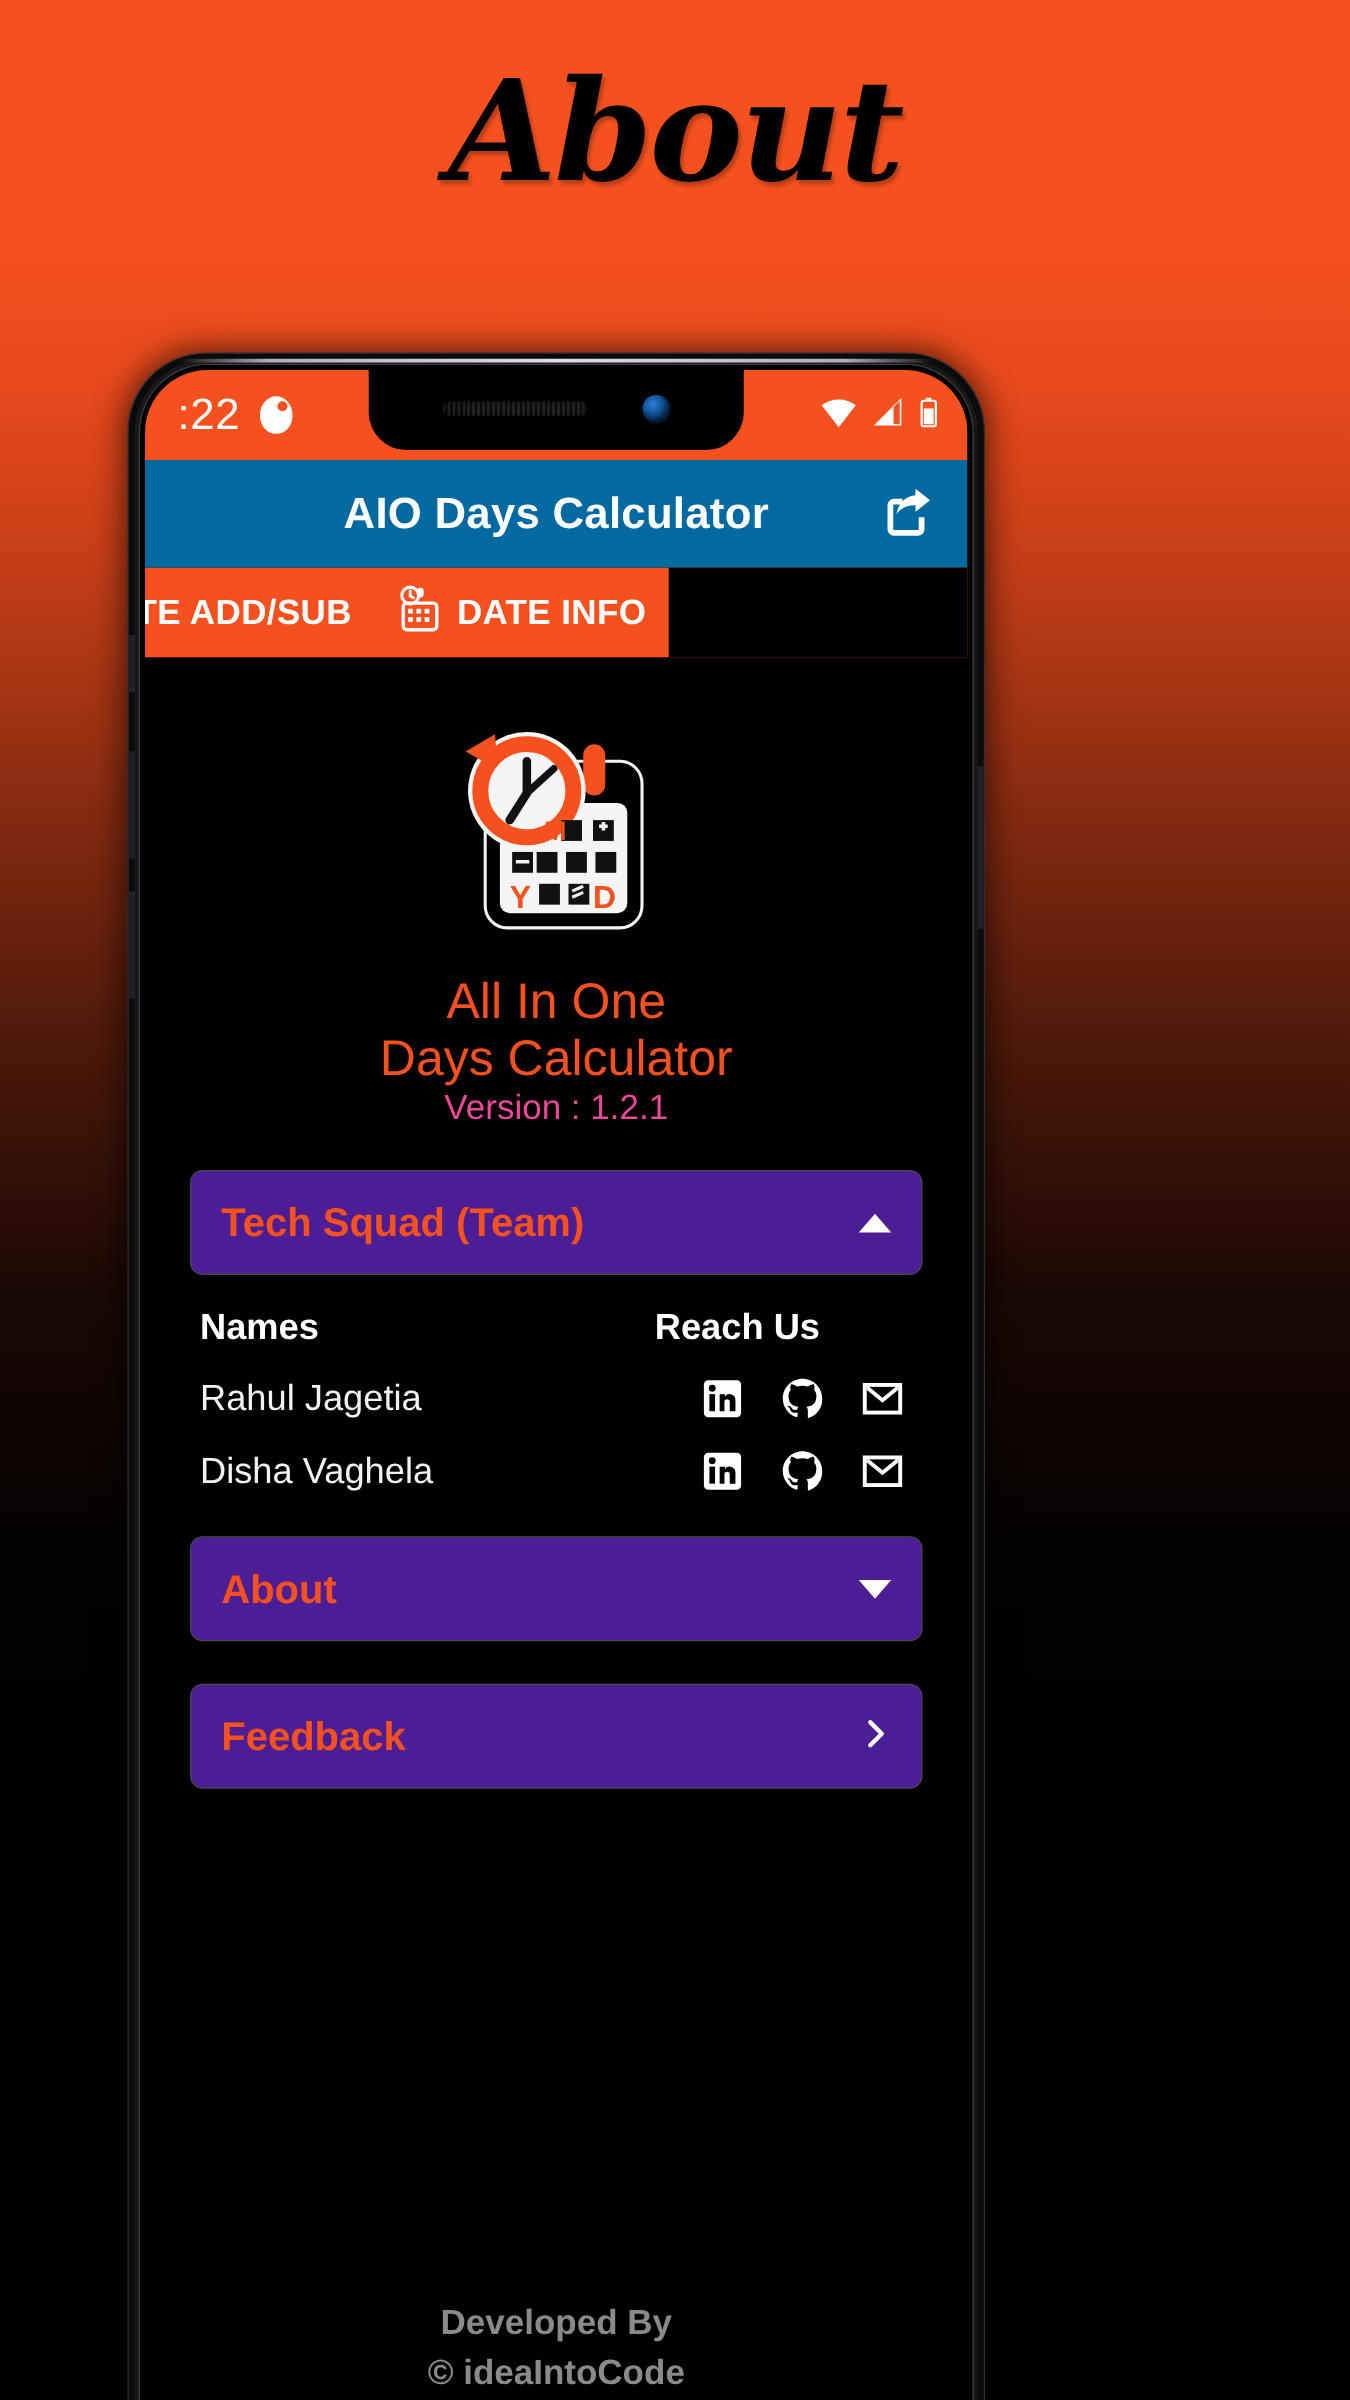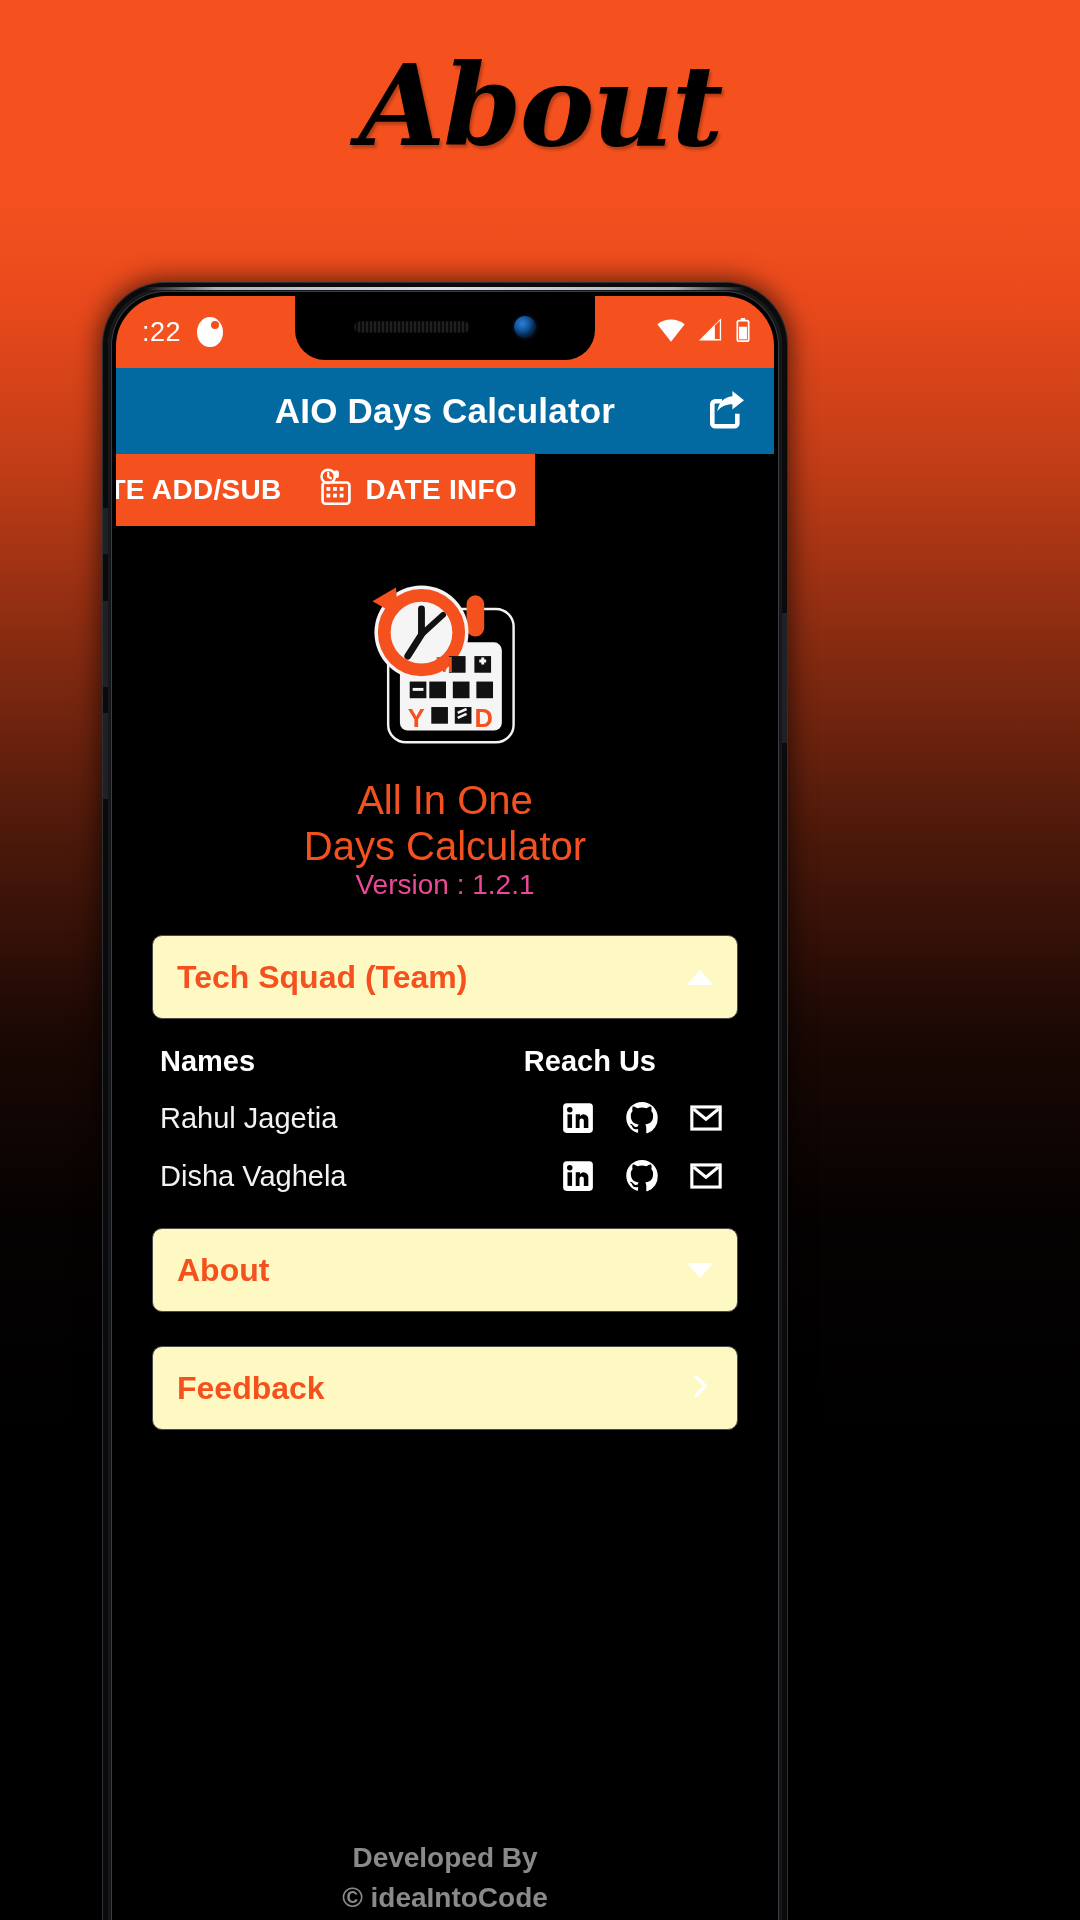--- a/index.html
+++ b/index.html
@@ -61,21 +61,21 @@
     overflow:hidden;
   }
 
   
   .statusbar {
     position:relative; height:72px; background:#f4511e;
     display:flex; align-items:center; justify-content:space-between;
     padding:0 20px 0 26px;
   }
   .sb-left { display:flex; align-items:center; gap:16px; }
-  .sb-time { color:#fff; font-size:27px; font-weight:500; letter-spacing:0.5px; }
+  .sb-time { color:#fff; font-size:35px; font-weight:500; letter-spacing:0.5px; }
   .sb-appicon {
     width:26px; height:30px; background:#fff; border-radius:50% 50% 48% 48%;
     position:relative;
   }
   .sb-appicon::after {
     content:""; position:absolute; left:14px; top:4px;
     width:8px; height:8px; border-radius:50%; background:#f4511e;
   }
   .sb-right { display:flex; align-items:center; gap:9px; padding-right:4px; }
   .icon-wifi { width:34px; height:26px; }
@@ -142,21 +142,21 @@
     font-size:40px; font-weight:400; line-height:1.14; margin-top:16px;
   }
   .app-version {
     text-align:center; color:#ec4899;
     font-size:28px; font-weight:400; 
   }
 
   .panel {
     margin-top:34px; height:84px;
     border:1px solid #4a4a4a; border-radius:10px;
-    background:#fef9c3;
+    background:#4c1d95;
     display:flex; align-items:center; justify-content:space-between;
     padding:0 24px;
   }
   .panel-label { color:#f4511e; font-size:32px; font-weight:700; }
   .caret { width:0; height:0; }
   .caret-up { border-left:13px solid transparent; border-right:13px solid transparent; border-bottom:15px solid #fff; }
   .caret-down { border-left:13px solid transparent; border-right:13px solid transparent; border-top:15px solid #fff; }
   .chev-right { width:26px; height:26px; }
 
   .table-head {

